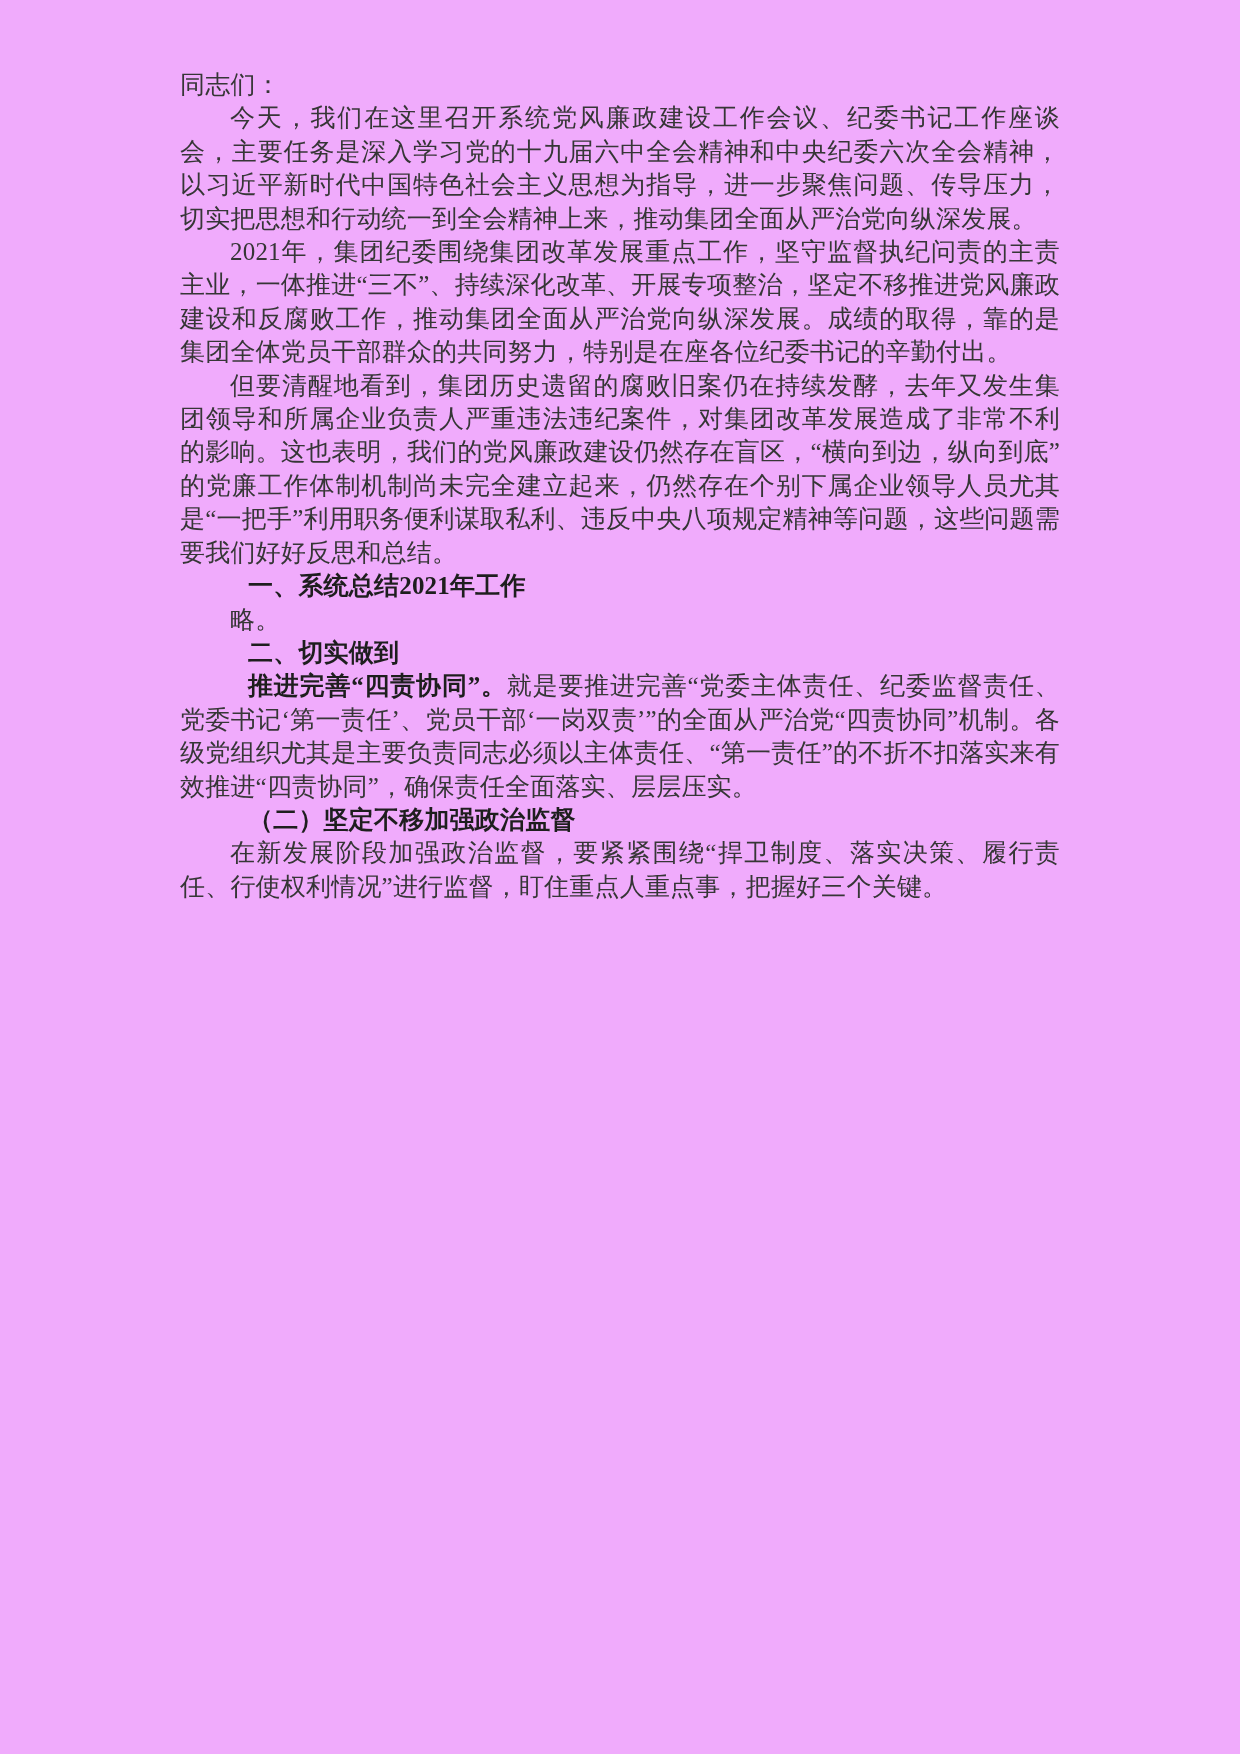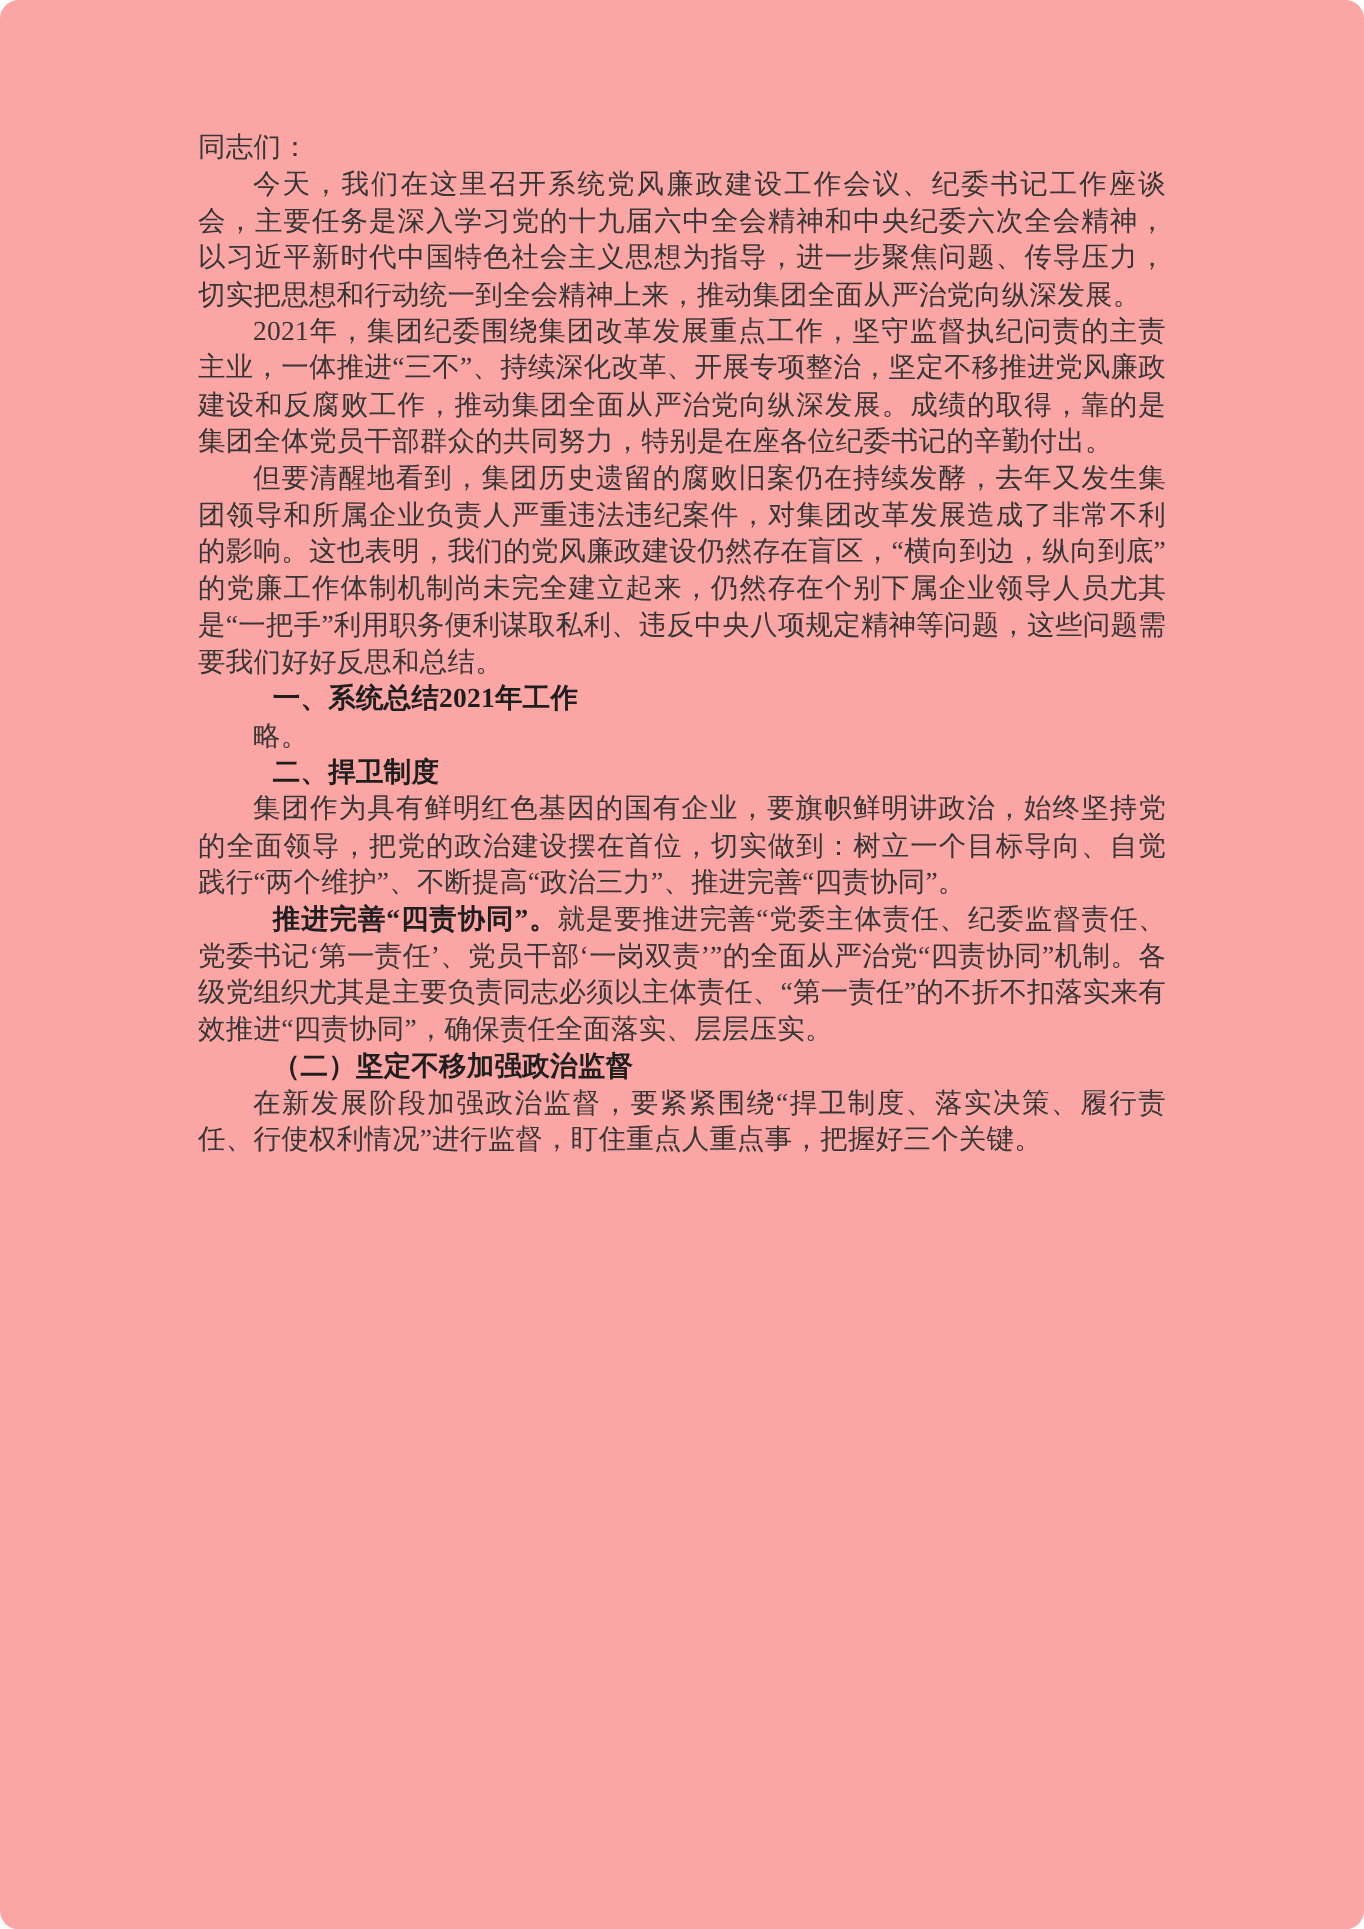--- a/index.html
+++ b/index.html
@@ -5,26 +5,25 @@
   html, body {
     margin: 0;
     padding: 0;
     background: #ffffff;
   }
   .page {
     position: relative;
     width: 1240px;
     height: 1754px;
     margin: 0 auto;
-    background: #fca5a5;
+    background: #f0abfc;
     box-sizing: border-box;
-    padding: 118px 180px 0 180px;
+    padding: 68px 180px 0 180px;
     overflow: hidden;
     font-family: "Liberation Serif", "DejaVu Serif", serif;
-    border-radius: 17px;
   }
   .doc-body p.block {
     margin: 0;
     padding: 0;
     font-size: 25px;
     line-height: 33.4px;
     color: #363636;
     text-align: justify;
     text-indent: 2em;
     letter-spacing: 0.2px;
@@ -45,19 +44,18 @@
 <body>
 
 <div class="page">
   <div class="doc-body">
       <p class="block salutation"><span class="run">同志们：</span></p>
       <p class="block para"><span class="run">今天，我们在这里召开系统党风廉政建设工作会议、纪委书记工作座谈会，主要任务是深入学习党的十九届六中全会精神和中央纪委六次全会精神，以习近平新时代中国特色社会主义思想为指导，进一步聚焦问题、传导压力，切实把思想和行动统一到全会精神上来，推动集团全面从严治党向纵深发展。</span></p>
       <p class="block para"><span class="run">2021年，集团纪委围绕集团改革发展重点工作，坚守监督执纪问责的主责主业，一体推进“三不”、持续深化改革、开展专项整治，坚定不移推进党风廉政建设和反腐败工作，推动集团全面从严治党向纵深发展。成绩的取得，靠的是集团全体党员干部群众的共同努力，特别是在座各位纪委书记的辛勤付出。</span></p>
       <p class="block para"><span class="run">但要清醒地看到，集团历史遗留的腐败旧案仍在持续发酵，去年又发生集团领导和所属企业负责人严重违法违纪案件，对集团改革发展造成了非常不利的影响。这也表明，我们的党风廉政建设仍然存在盲区，“横向到边，纵向到底”的党廉工作体制机制尚未完全建立起来，仍然存在个别下属企业领导人员尤其是“一把手”利用职务便利谋取私利、违反中央八项规定精神等问题，这些问题需要我们好好反思和总结。</span></p>
       <p class="block heading"><span class="run bold">一、系统总结2021年工作</span></p>
       <p class="block para"><span class="run">略。</span></p>
-      <p class="block heading"><span class="run bold">二、捍卫制度</span></p>
-      <p class="block para"><span class="run">集团作为具有鲜明红色基因的国有企业，要旗帜鲜明讲政治，始终坚持党的全面领导，把党的政治建设摆在首位，切实做到：树立一个目标导向、自觉践行“两个维护”、不断提高“政治三力”、推进完善“四责协同”。</span></p>
+      <p class="block heading"><span class="run bold">二、切实做到</span></p>
       <p class="block para"><span class="run bold">推进完善“四责协同”。</span><span class="run">就是要推进完善“党委主体责任、纪委监督责任、党委书记‘第一责任’、党员干部‘一岗双责’”的全面从严治党“四责协同”机制。各级党组织尤其是主要负责同志必须以主体责任、“第一责任”的不折不扣落实来有效推进“四责协同”，确保责任全面落实、层层压实。</span></p>
       <p class="block heading"><span class="run bold">（二）坚定不移加强政治监督</span></p>
       <p class="block para"><span class="run">在新发展阶段加强政治监督，要紧紧围绕“捍卫制度、落实决策、履行责任、行使权利情况”进行监督，盯住重点人重点事，把握好三个关键。</span></p>
     </div>
 </div>
 
 </body></html>

